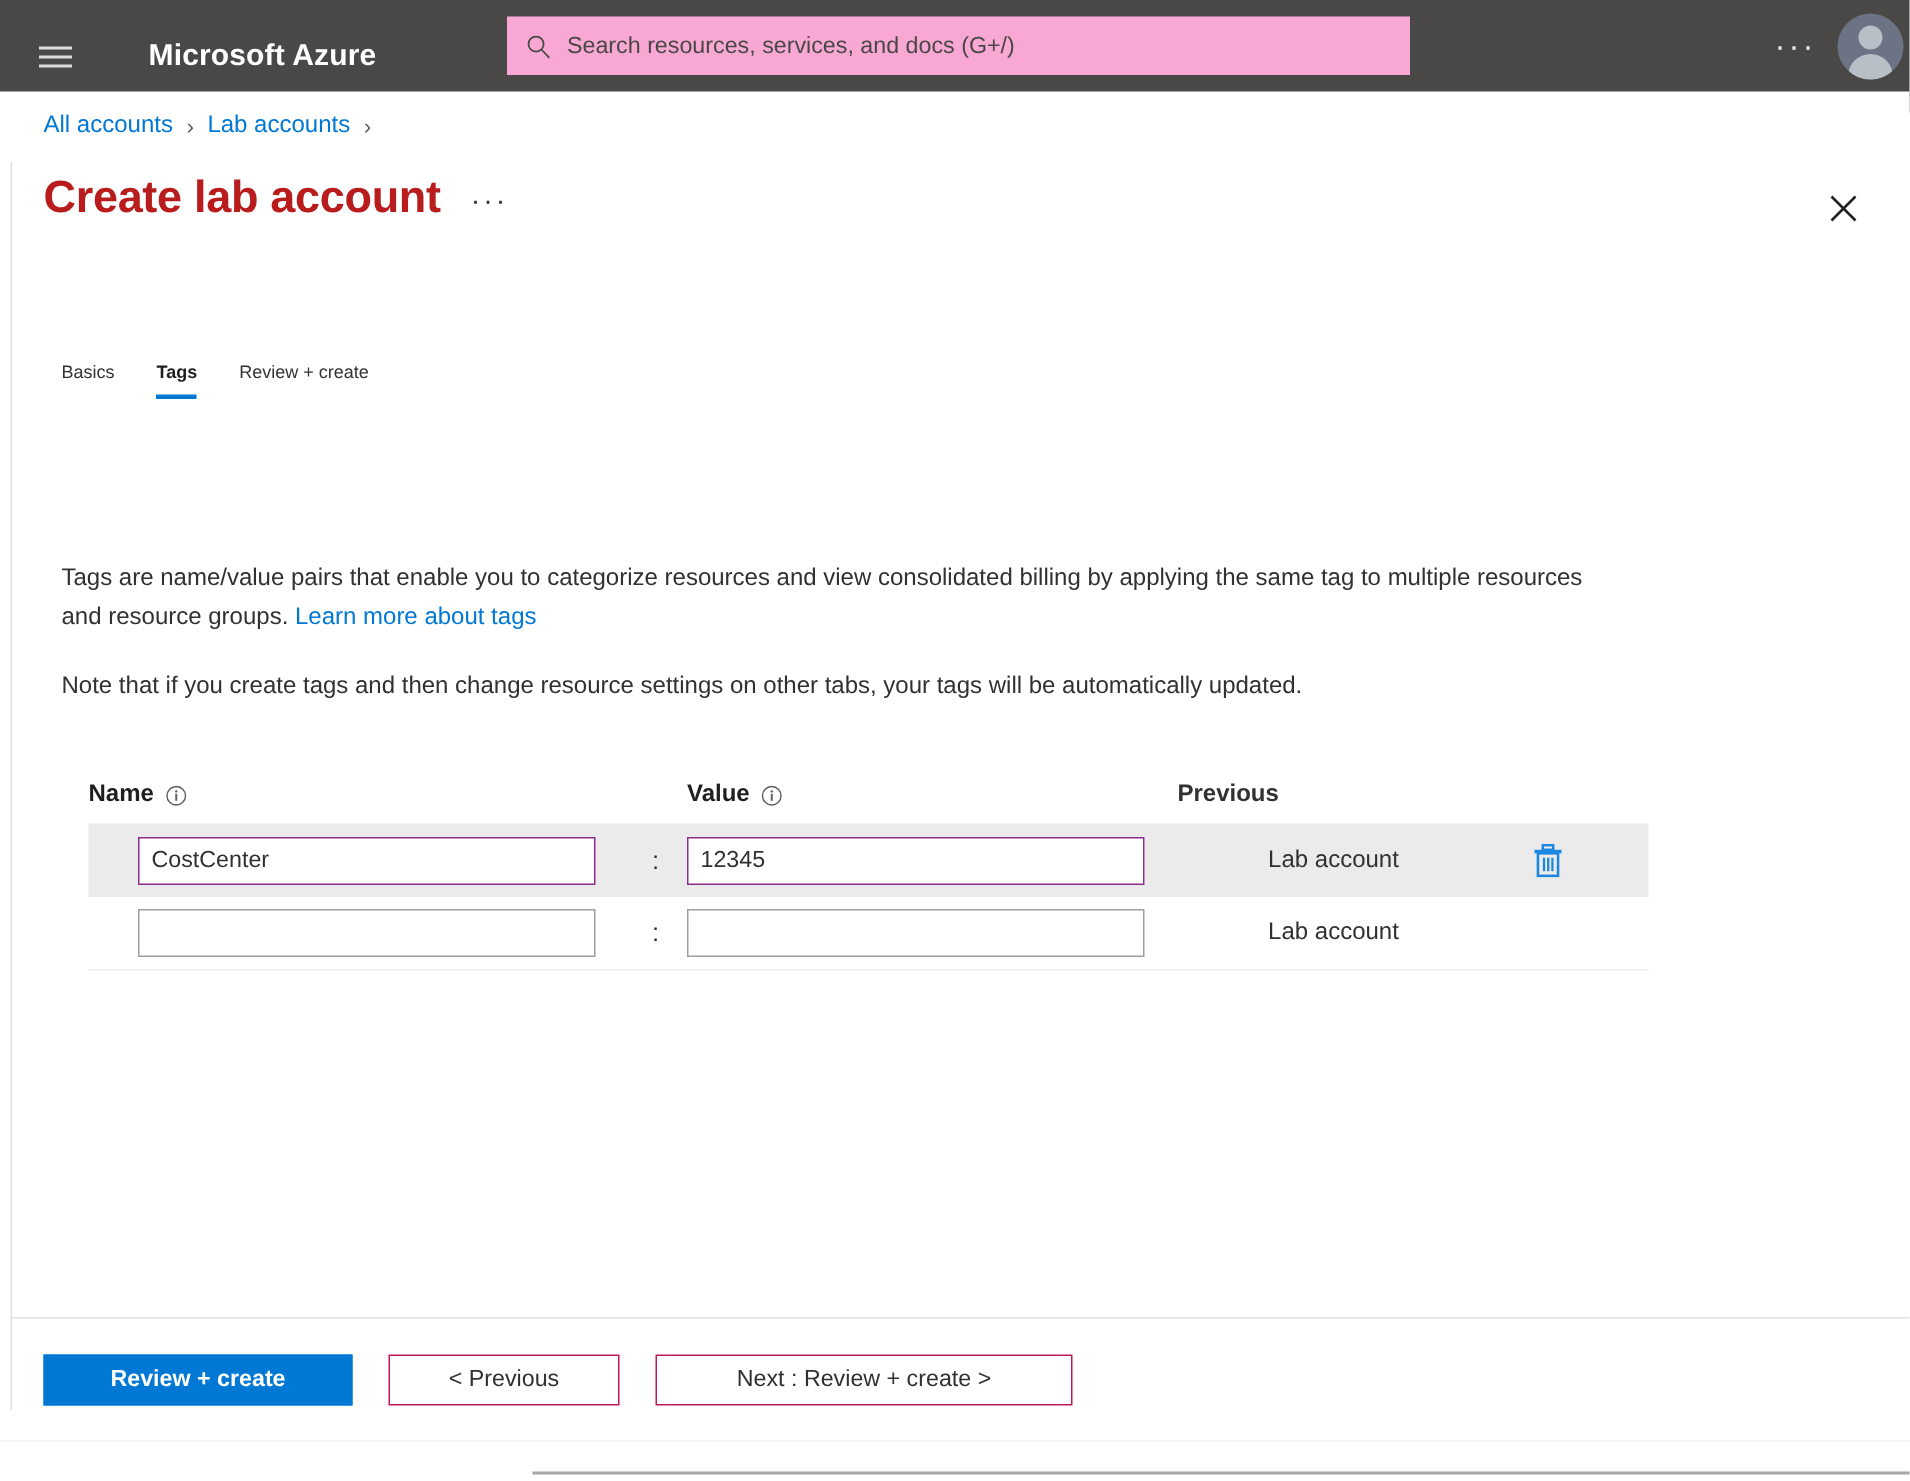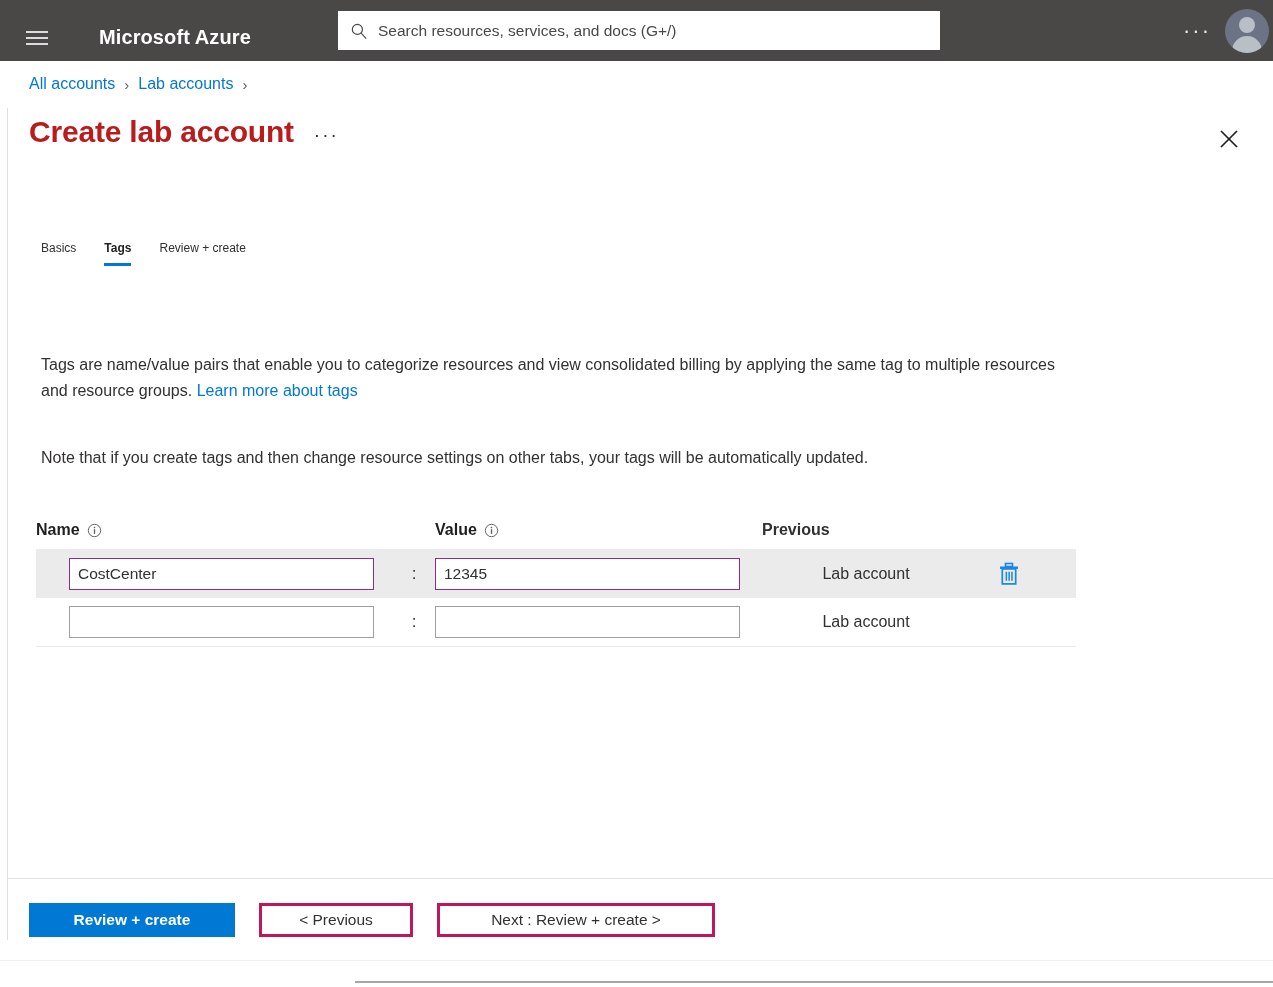--- a/index.html
+++ b/index.html
@@ -49,21 +49,21 @@
     font-weight: bold;
     letter-spacing: 0.1px;
     white-space: nowrap;
   }
   .searchbox {
     position: absolute;
     left: 338px;
     top: 11px;
     width: 602px;
     height: 39px;
-    background: #ffffff;
+    background: #f9a8d4;
     display: flex;
     align-items: center;
     padding: 0 12px;
     cursor: text;
   }
   .search-icon {
     width: 18px;
     height: 18px;
     margin-right: 10px;
     flex: 0 0 auto;
@@ -216,21 +216,21 @@
     right: 14px;
     bottom: 0;
     height: 3px;
     background: #0078d4;
   }
 
   
   .desc {
     position: absolute;
     left: 41px;
-    top: 291px;
+    top: 312px;
     width: 1030px;
     font-size: 16px;
     line-height: 26px;
     color: #323130;
   }
   .desc a, .inline-link {
     color: #0078d4;
     text-decoration: none;
     cursor: pointer;
   }
@@ -240,21 +240,21 @@
     top: 385px;
     width: 1040px;
     font-size: 16px;
     line-height: 24px;
     color: #323130;
   }
 
   
   .tag-table {
     position: absolute;
-    left: 36px;
+    left: 59px;
     top: 450px;
     width: 1040px;
   }
   .tag-head {
     display: flex;
     align-items: center;
     height: 38px;
   }
   .th {
     font-size: 16px;
@@ -350,21 +350,21 @@
   .btn-primary {
     background: #0078d4;
     color: #ffffff;
     border: 1px solid #0078d4;
     font-weight: bold;
     min-width: 206px;
   }
   .btn-secondary {
     background: #ffffff;
     color: #323130;
-    border: 3px solid #be185d;
+    border: 1px solid #be185d;
     min-width: 154px;
   }
   .btn-next { min-width: 278px; }
 
   .bottom-scroll {
     position: absolute;
     left: 355px;
     bottom: 4px;
     width: 918px;
     height: 2px;

